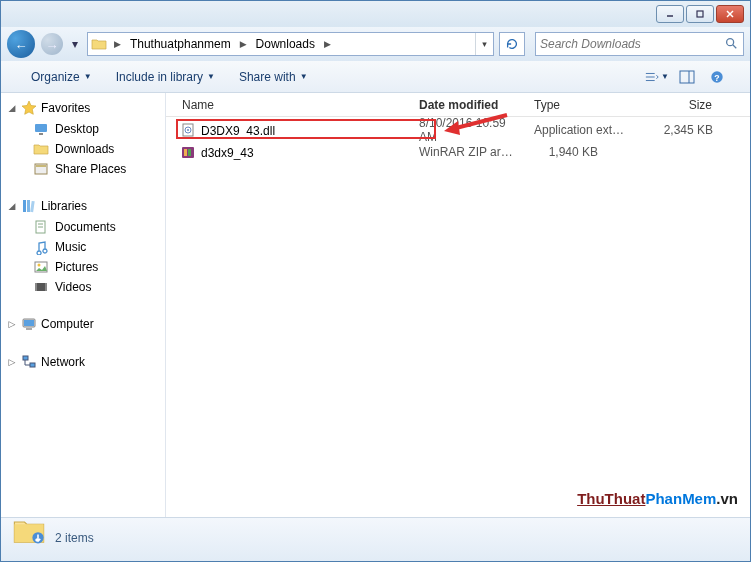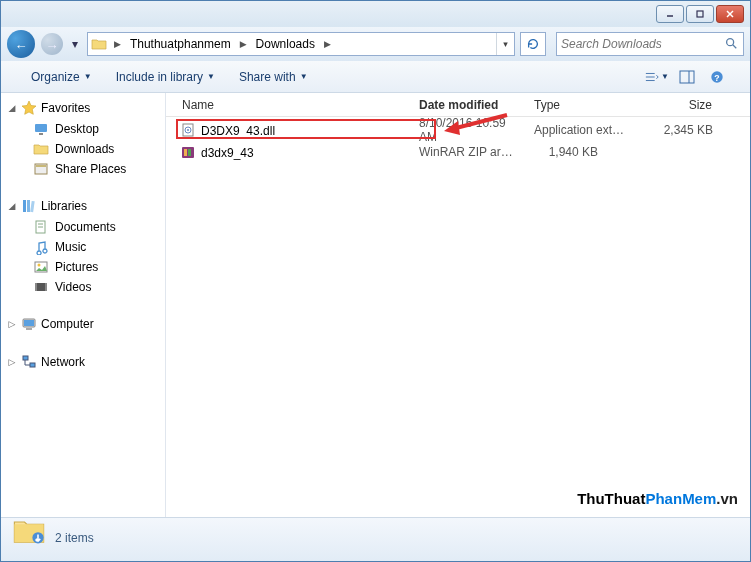--- a/index.html
+++ b/index.html
@@ -17,21 +17,21 @@
 .nav-back { width: 28px; height: 28px; border-radius: 50%; background: radial-gradient(circle at 30% 30%, #4fa3e0, #1c5e9e); display: flex; align-items: center; justify-content: center; cursor: pointer; }
 .nav-fwd { width: 22px; height: 22px; border-radius: 50%; background: radial-gradient(circle at 30% 30%, #d0dce8, #9fb5cc); display: flex; align-items: center; justify-content: center; cursor: pointer; }
 .nav-arrow { color: #fff; font-size: 13px; }
 .nav-dd { width: 12px; display: flex; align-items: center; justify-content: center; color: #335; cursor: pointer; }
 .addressbar { flex: 1; height: 24px; background: #fff; border: 1px solid #94add0; display: flex; align-items: center; }
 .crumb-icon { width: 22px; height: 22px; display: flex; align-items: center; justify-content: center; }
 .crumb { padding: 0 5px; height: 100%; display: flex; align-items: center; cursor: pointer; }
 .crumb-sep { padding: 0 4px; color: #555; cursor: pointer; font-size: 9px; }
 .addr-dd { width: 18px; border-left: 1px solid #d0d8e0; height: 100%; display: flex; align-items: center; justify-content: center; cursor: pointer; color: #444; font-size: 9px; }
 .refresh { width: 26px; height: 24px; border: 1px solid #94add0; background: #fff; display: flex; align-items: center; justify-content: center; cursor: pointer; color: #2a6db5; margin-left: -1px;}
-.searchbox { width: 188px; height: 24px; border: 1px solid #94add0; background: #fff; display: flex; align-items: center; padding: 0 4px; margin-left: 4px; }
+.searchbox { width: 209px; height: 24px; border: 1px solid #94add0; background: #fff; display: flex; align-items: center; padding: 0 4px; margin-left: 4px; }
 .searchbox input { border: none; outline: none; width: 100%; font-size: 12px; color: #666; font-style: italic; }
 .search-icon { width: 16px; color: #5a7fa8; }
 
 
 .toolbar { height: 32px; background: linear-gradient(to bottom, #f6f9fc, #e8eff7); border-bottom: 1px solid #cdd9e6; display: flex; align-items: center; padding: 0 20px; gap: 4px; }
 .tb-btn { padding: 4px 10px; color: #1a3e6e; cursor: pointer; border-radius: 2px; display: flex; align-items: center; gap: 4px; }
 .tb-dd { font-size: 8px; color: #1a3e6e; }
 .tb-spacer { flex: 1; }
 .tb-icon { width: 26px; height: 22px; display: flex; align-items: center; justify-content: center; color: #3a6ca8; cursor: pointer; border: 1px solid transparent; border-radius: 2px; }
 
@@ -62,21 +62,21 @@
 
 
 .annot-box { position: absolute; border: 2px solid #e03030; pointer-events: none; }
 .annot-arrow { position: absolute; pointer-events: none; }
 
 
 .statusbar { height: 44px; background: linear-gradient(to bottom, #f3f7fc, #e2ecf6); border-top: 1px solid #cdd9e6; display: flex; align-items: flex-end; padding: 16px 10px; gap: 12px; color: #3a5a7e; }
 .status-icon { width: 32px; height: 32px; }
 
 .watermark { position: absolute; right: 12px; bottom: 10px; font-weight: bold; font-size: 15px; color: #0077dd; pointer-events: none; }
-.watermark .wm1 { color: #000000; }
+.watermark .wm1 { color: #7f1d1d; text-decoration: underline; }
 
 
 .ic-fav { fill: #f7c94a; stroke: #caa22a; }
 .ic-folder { fill: #f5d97a; stroke: #cbaa4a; }
 </style>
 </head>
 <body>
 
 <div class="window">
 

